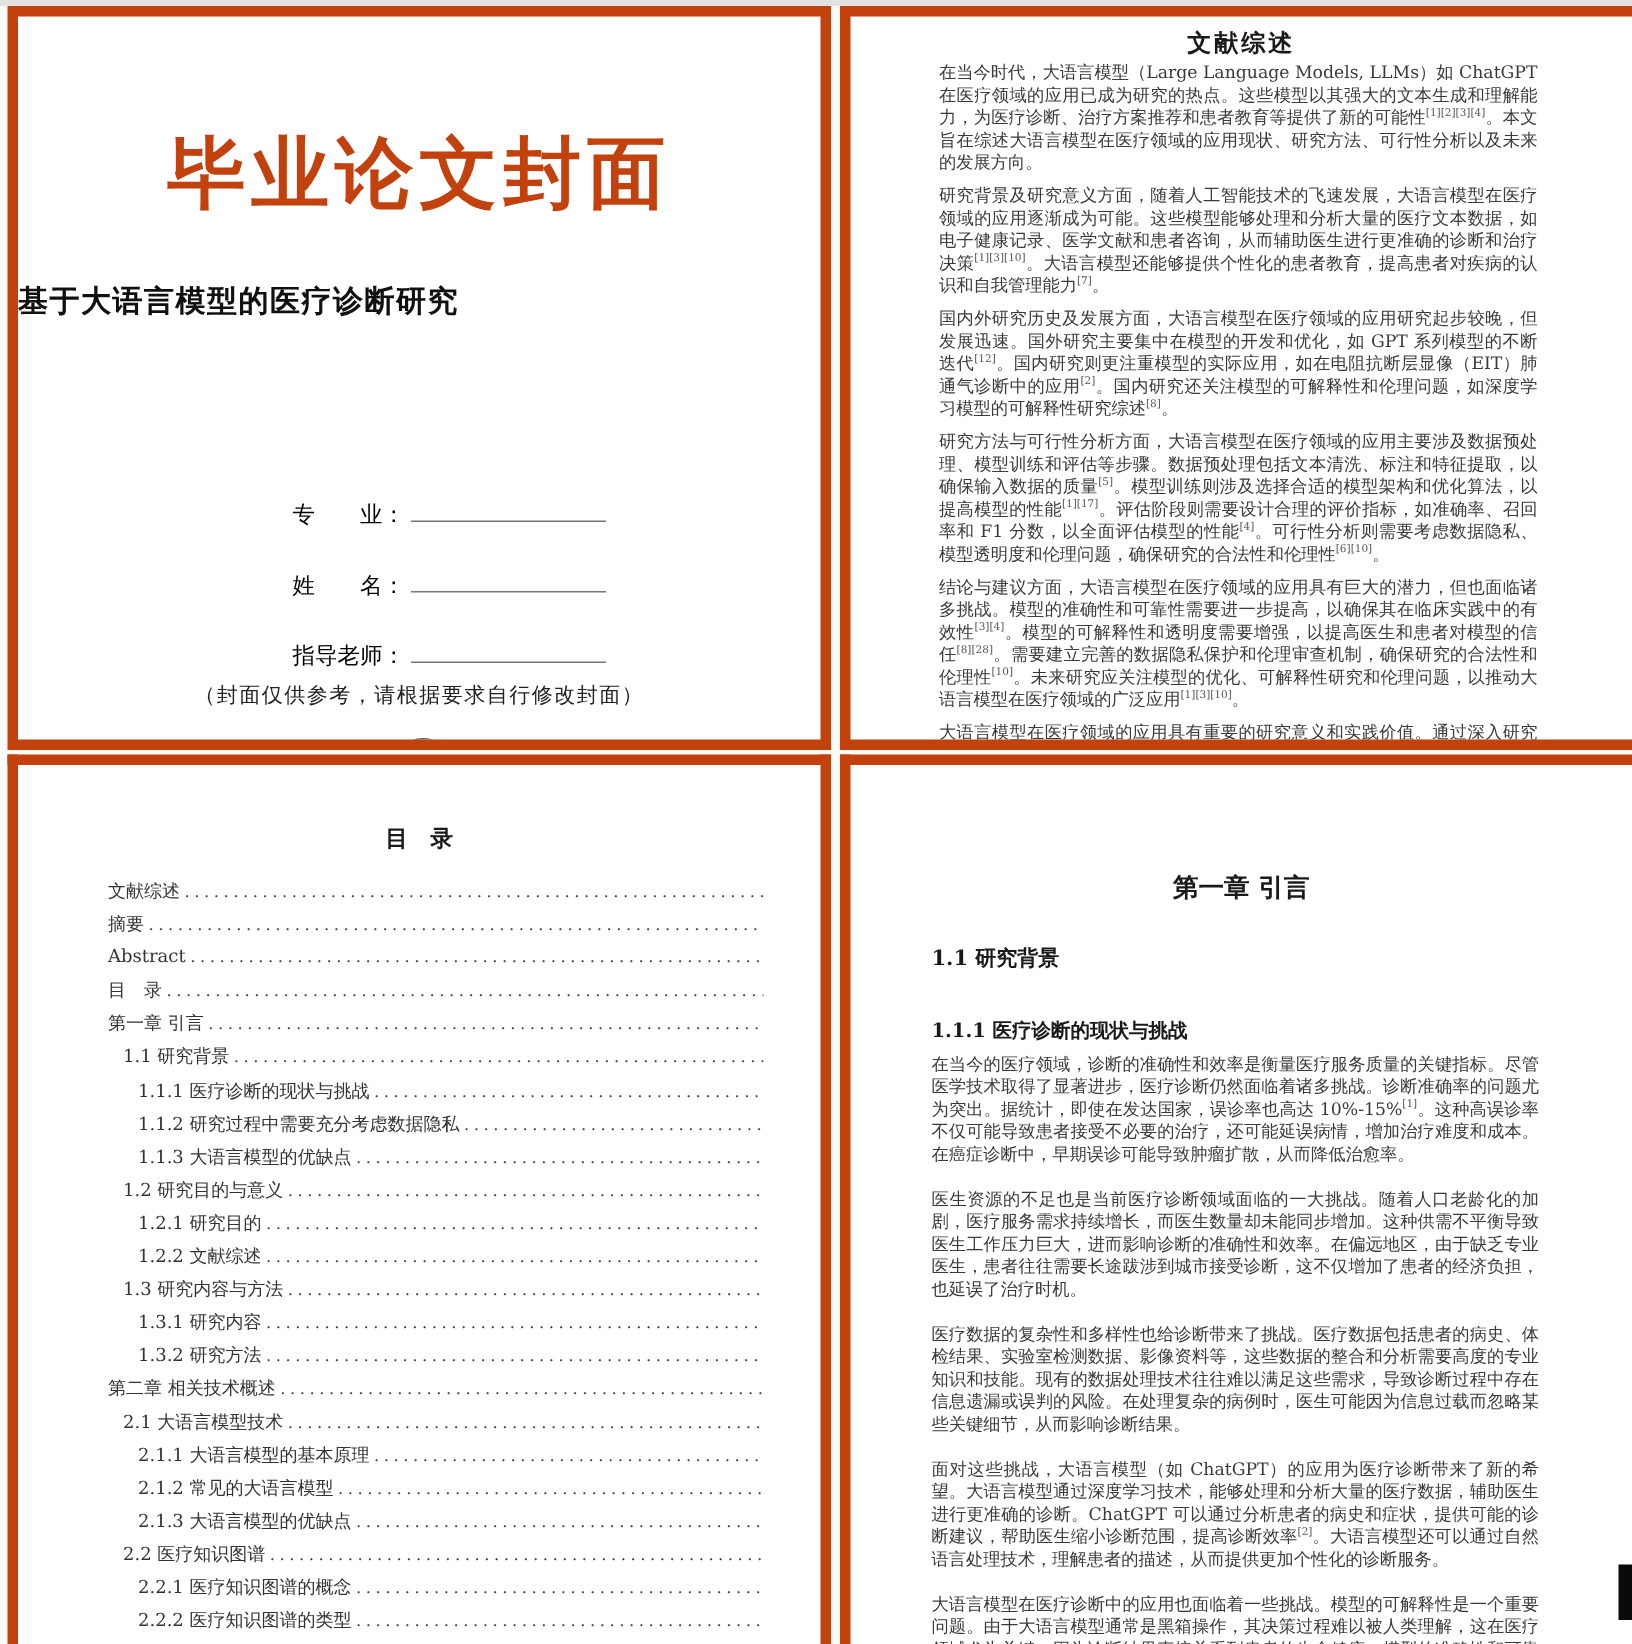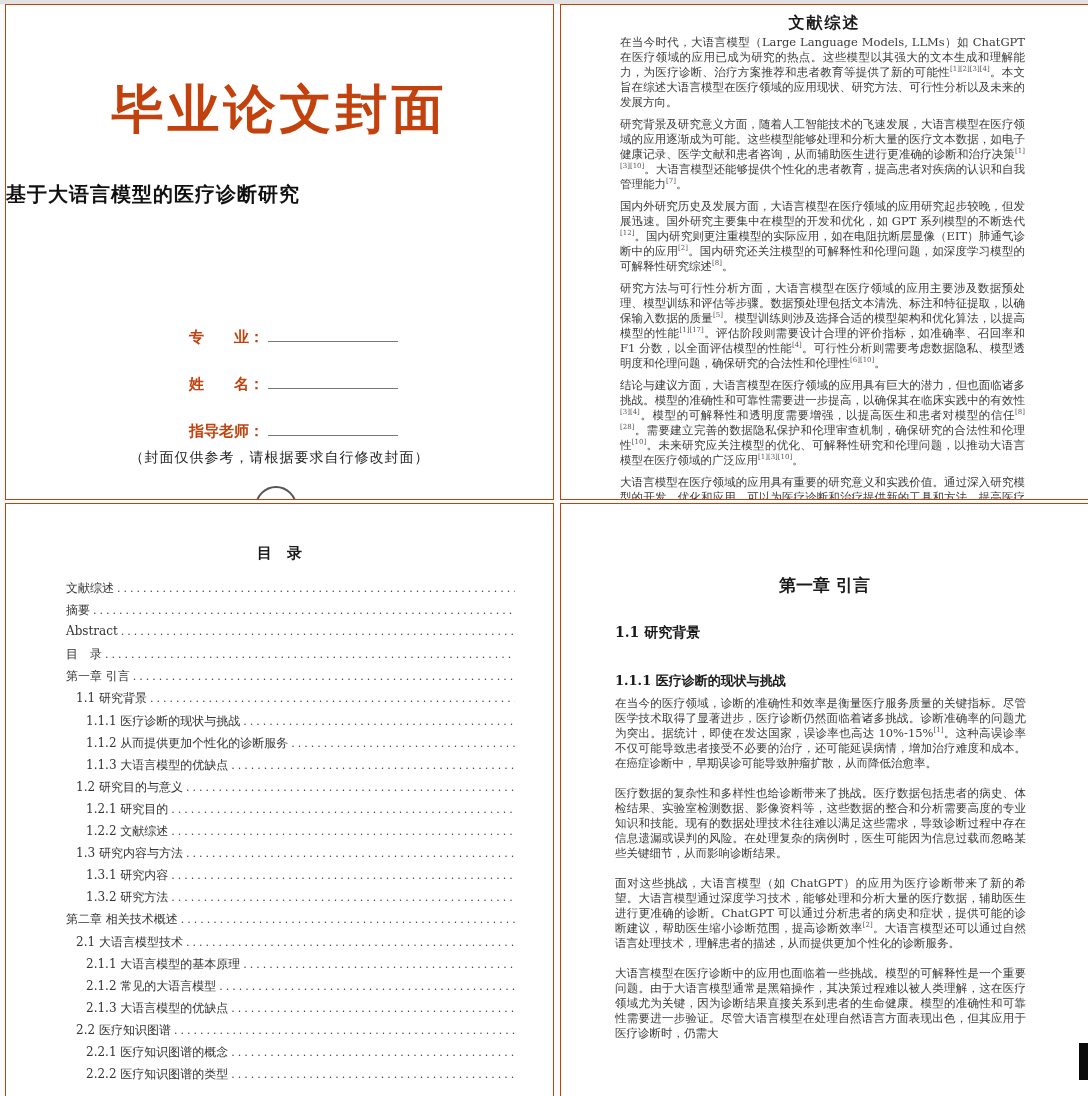--- a/index.html
+++ b/index.html
@@ -3,35 +3,35 @@
 <meta charset="utf-8">
 <style>
   html,body{margin:0;padding:0}
   body{
     width:1088px;height:1096px;position:relative;overflow:hidden;
     background:#fbfbfb;color:#333;
     font-family:"DejaVu Serif","Liberation Serif",serif;
   }
   .top-strip{position:absolute;left:0;top:0;width:1088px;height:4px;background:#e2e2e2}
   .page{
-    position:absolute;background:#fff;border:1px solid #c2410c;
+    position:absolute;background:#fff;border:7px solid #c2410c;
     box-sizing:border-box;overflow:hidden;
   }
   #page-cover{left:5px;top:4px;width:549px;height:496px}
   #page-lit{left:560px;top:4px;width:528px;height:496px;border-right:none}
   #page-toc{left:5px;top:503px;width:549px;height:691px;border-bottom:none}
   #page-ch1{left:560px;top:503px;width:528px;height:593px;border-right:none;border-bottom:none}
 
   
   .cover-title{position:absolute;top:70px;left:0;right:0;text-align:center;
     font-size:52px;font-weight:700;letter-spacing:4px;color:#c2410c;white-space:nowrap}
   .cover-subtitle{position:absolute;top:176px;left:0;right:0;text-align:left;
     font-size:20px;font-weight:700;letter-spacing:1px;color:#101010;white-space:nowrap}
   .cover-fields{position:absolute;top:322px;left:183px}
-  .cover-field{margin-bottom:27px;font-size:15px;font-weight:700;color:#c2410c;height:20px;white-space:nowrap}
+  .cover-field{margin-bottom:27px;font-size:15px;font-weight:400;color:#000000;height:20px;white-space:nowrap}
   .fline{display:inline-block;width:130px;border-bottom:1px solid #777;height:14px;margin-left:4px}
   .cover-note{position:absolute;top:444px;left:0;right:0;text-align:center;
     font-size:14px;font-weight:400;letter-spacing:1px;color:#222;white-space:nowrap}
   .cover-arc{position:absolute;left:249px;top:481px;width:38px;height:38px;
     border:2px solid #555;border-radius:50%;background:#fff}
 
   
   .lit-title{position:absolute;top:8px;left:0;right:0;text-align:center;
     font-size:16px;font-weight:700;letter-spacing:2px;color:#1a1a1a}
   .lit-body{position:absolute;top:30px;left:59px;right:63px}
@@ -138,21 +138,21 @@
           <span class="toc-label">1.1 研究背景</span>
           <span class="leader">........................................................................................................................................................................................................</span>
         </div>
 
         <div class="toc-row lvl2">
           <span class="toc-label">1.1.1 医疗诊断的现状与挑战</span>
           <span class="leader">........................................................................................................................................................................................................</span>
         </div>
 
         <div class="toc-row lvl2">
-          <span class="toc-label">1.1.2 从而提供更加个性化的诊断服务</span>
+          <span class="toc-label">1.1.2 研究过程中需要充分考虑数据隐私</span>
           <span class="leader">........................................................................................................................................................................................................</span>
         </div>
 
         <div class="toc-row lvl2">
           <span class="toc-label">1.1.3 大语言模型的优缺点</span>
           <span class="leader">........................................................................................................................................................................................................</span>
         </div>
 
         <div class="toc-row lvl1">
           <span class="toc-label">1.2 研究目的与意义</span>
@@ -227,20 +227,21 @@
   </div>
 
   <div class="page" id="page-ch1">
     <div class="ch1-title">第一章 引言</div>
     <div class="ch1-h1">1.1 研究背景</div>
     <div class="ch1-h2">1.1.1 医疗诊断的现状与挑战</div>
     <div class="ch1-body">
 
         <p class="para">在当今的医疗领域，诊断的准确性和效率是衡量医疗服务质量的关键指标。尽管医学技术取得了显著进步，医疗诊断仍然面临着诸多挑战。诊断准确率的问题尤为突出。据统计，即使在发达国家，误诊率也高达 10%-15%<sup>[1]</sup>。这种高误诊率不仅可能导致患者接受不必要的治疗，还可能延误病情，增加治疗难度和成本。在癌症诊断中，早期误诊可能导致肿瘤扩散，从而降低治愈率。</p>
 
+        <p class="para">医生资源的不足也是当前医疗诊断领域面临的一大挑战。随着人口老龄化的加剧，医疗服务需求持续增长，而医生数量却未能同步增加。这种供需不平衡导致医生工作压力巨大，进而影响诊断的准确性和效率。在偏远地区，由于缺乏专业医生，患者往往需要长途跋涉到城市接受诊断，这不仅增加了患者的经济负担，也延误了治疗时机。</p>
 
         <p class="para">医疗数据的复杂性和多样性也给诊断带来了挑战。医疗数据包括患者的病史、体检结果、实验室检测数据、影像资料等，这些数据的整合和分析需要高度的专业知识和技能。现有的数据处理技术往往难以满足这些需求，导致诊断过程中存在信息遗漏或误判的风险。在处理复杂的病例时，医生可能因为信息过载而忽略某些关键细节，从而影响诊断结果。</p>
 
         <p class="para">面对这些挑战，大语言模型（如 ChatGPT）的应用为医疗诊断带来了新的希望。大语言模型通过深度学习技术，能够处理和分析大量的医疗数据，辅助医生进行更准确的诊断。ChatGPT 可以通过分析患者的病史和症状，提供可能的诊断建议，帮助医生缩小诊断范围，提高诊断效率<sup>[2]</sup>。大语言模型还可以通过自然语言处理技术，理解患者的描述，从而提供更加个性化的诊断服务。</p>
 
         <p class="para">大语言模型在医疗诊断中的应用也面临着一些挑战。模型的可解释性是一个重要问题。由于大语言模型通常是黑箱操作，其决策过程难以被人类理解，这在医疗领域尤为关键，因为诊断结果直接关系到患者的生命健康。模型的准确性和可靠性需要进一步验证。尽管大语言模型在处理自然语言方面表现出色，但其应用于医疗诊断时，仍需大</p>
       </div>
   </div>
 
   <div class="scroll-thumb"></div>

